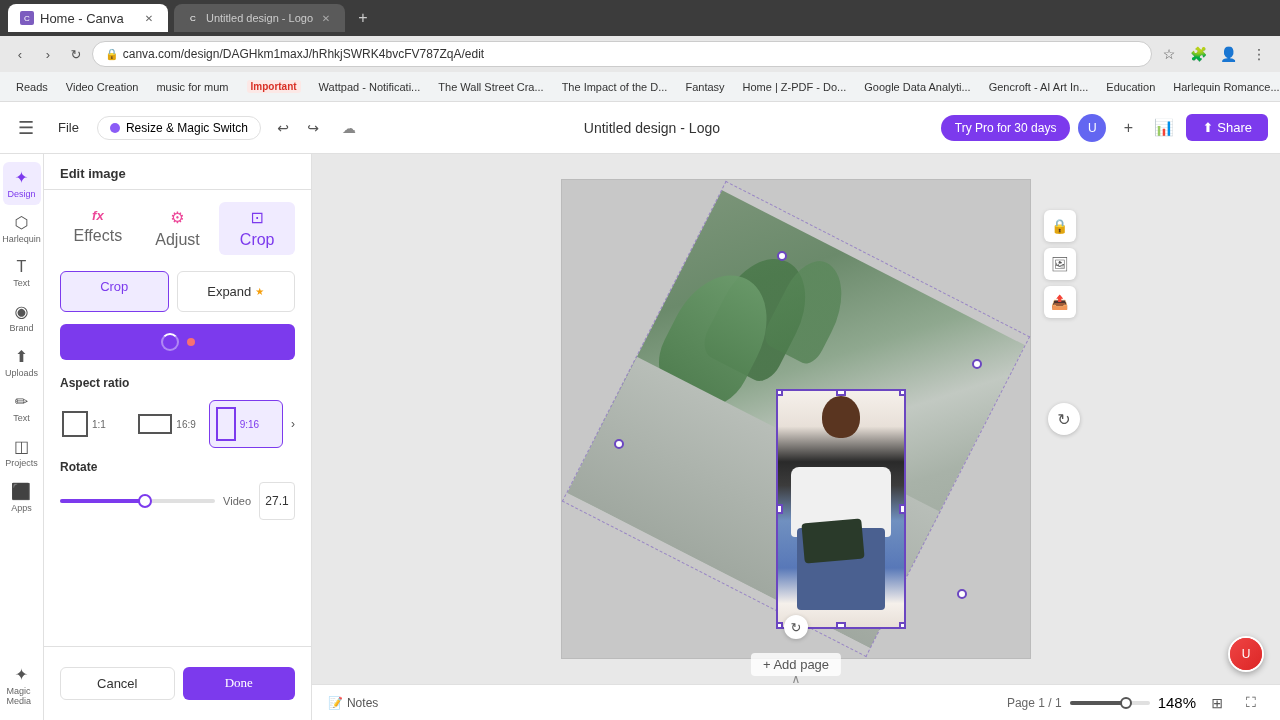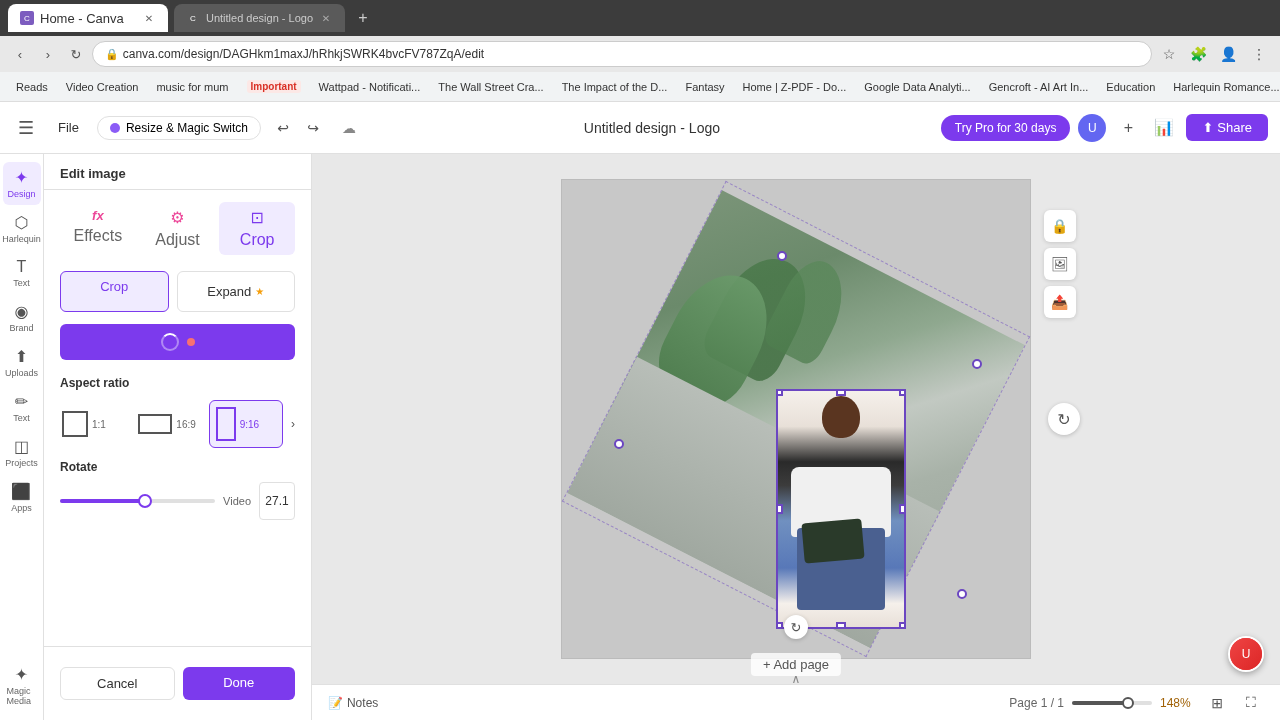--- a/index.html
+++ b/index.html
@@ -99,40 +99,40 @@
     .rotate-slider-container { flex: 1; position: relative; height: 20px; display: flex; align-items: center; }
     .rotate-track { width: 100%; height: 4px; background: #e0e0e0; border-radius: 2px; }
     .rotate-fill { height: 4px; background: #7c3aed; border-radius: 2px; width: 55%; }
     .rotate-thumb { position: absolute; left: 55%; width: 14px; height: 14px; background: white; border: 2px solid #7c3aed; border-radius: 50%; transform: translateX(-50%); cursor: pointer; top: 50%; margin-top: -7px; }
     .rotate-auto { font-size: 11px; color: #666; }
     .rotate-value { width: 36px; height: 38px; border: 1px solid #e0e0e0; border-radius: 4px; display: flex; align-items: center; justify-content: center; font-size: 12px; color: #333; }
 
     
     .bottom-actions { display: flex; gap: 8px; padding: 20px 16px; margin-top: auto; border-top: 1px solid #e0e0e0; }
     .cancel-btn { flex: 1; padding: 8px; border: 1px solid #e0e0e0; border-radius: 6px; text-align: center; cursor: pointer; font-size: 13px; font-weight: 500; color: #333; background: white; }
-    .done-btn { flex: 1; padding: 8px; background: #7c3aed; border-radius: 6px; text-align: center; cursor: pointer; font-size: 13px; font-weight: 500; color: white; }
+    .done-btn { flex: 1; padding: 8px; background: #7c3aed; border-radius: 6px; text-align: center; cursor: pointer; font-size: 13px; font-weight: 500; color: white; font-family: Liberation Serif, serif; }
 
     
     .canvas-area { flex: 1; background: #e8e8e8; display: flex; flex-direction: column; }
     .canvas-wrapper { flex: 1; display: flex; align-items: center; justify-content: center; position: relative; overflow: hidden; }
     .canvas-bg { width: 470px; height: 480px; background: #c8c8c8; position: relative; border: 1px solid #bbb; }
 
     
     .canvas-image-container { position: absolute; top: 50%; left: 50%; transform: translate(-50%, -50%); }
 
     
     .status-bar { height: 36px; display: flex; align-items: center; padding: 0 16px; border-top: 1px solid #e0e0e0; background: #fff; gap: 12px; }
     .notes-btn { display: flex; align-items: center; gap: 4px; cursor: pointer; font-size: 12px; color: #555; }
     .status-right { margin-left: auto; display: flex; align-items: center; gap: 8px; }
     .page-info { font-size: 12px; color: #666; }
     .zoom-slider-container { display: flex; align-items: center; gap: 6px; }
     .zoom-track { width: 80px; height: 4px; background: #e0e0e0; border-radius: 2px; position: relative; }
     .zoom-fill { height: 4px; background: #555; border-radius: 2px; width: 70%; }
     .zoom-thumb-dot { position: absolute; left: 70%; top: 50%; transform: translate(-50%, -50%); width: 12px; height: 12px; background: white; border: 2px solid #555; border-radius: 50%; cursor: pointer; }
-    .zoom-percent { font-size: 12px; color: #a16207; min-width: 36px; }
+    .zoom-percent { font-size: 15px; color: #000000; min-width: 36px; }
     .grid-view-btn, .fullscreen-btn { width: 26px; height: 26px; display: flex; align-items: center; justify-content: center; cursor: pointer; color: #555; font-size: 14px; border-radius: 3px; }
     .right-tool-btn { width: 32px; height: 32px; background: white; border-radius: 6px; display: flex; align-items: center; justify-content: center; cursor: pointer; font-size: 14px; color: #555; box-shadow: 0 1px 4px rgba(0,0,0,0.15); }
   </style>
 </head>
 <body>
 
 <div class="browser-chrome">
   <div class="browser-tab">
     <span class="tab-favicon">C</span>
     <span style="font-size:13px; color:#333; white-space:nowrap; overflow:hidden; text-overflow:ellipsis; max-width:120px;">Home - Canva</span>

